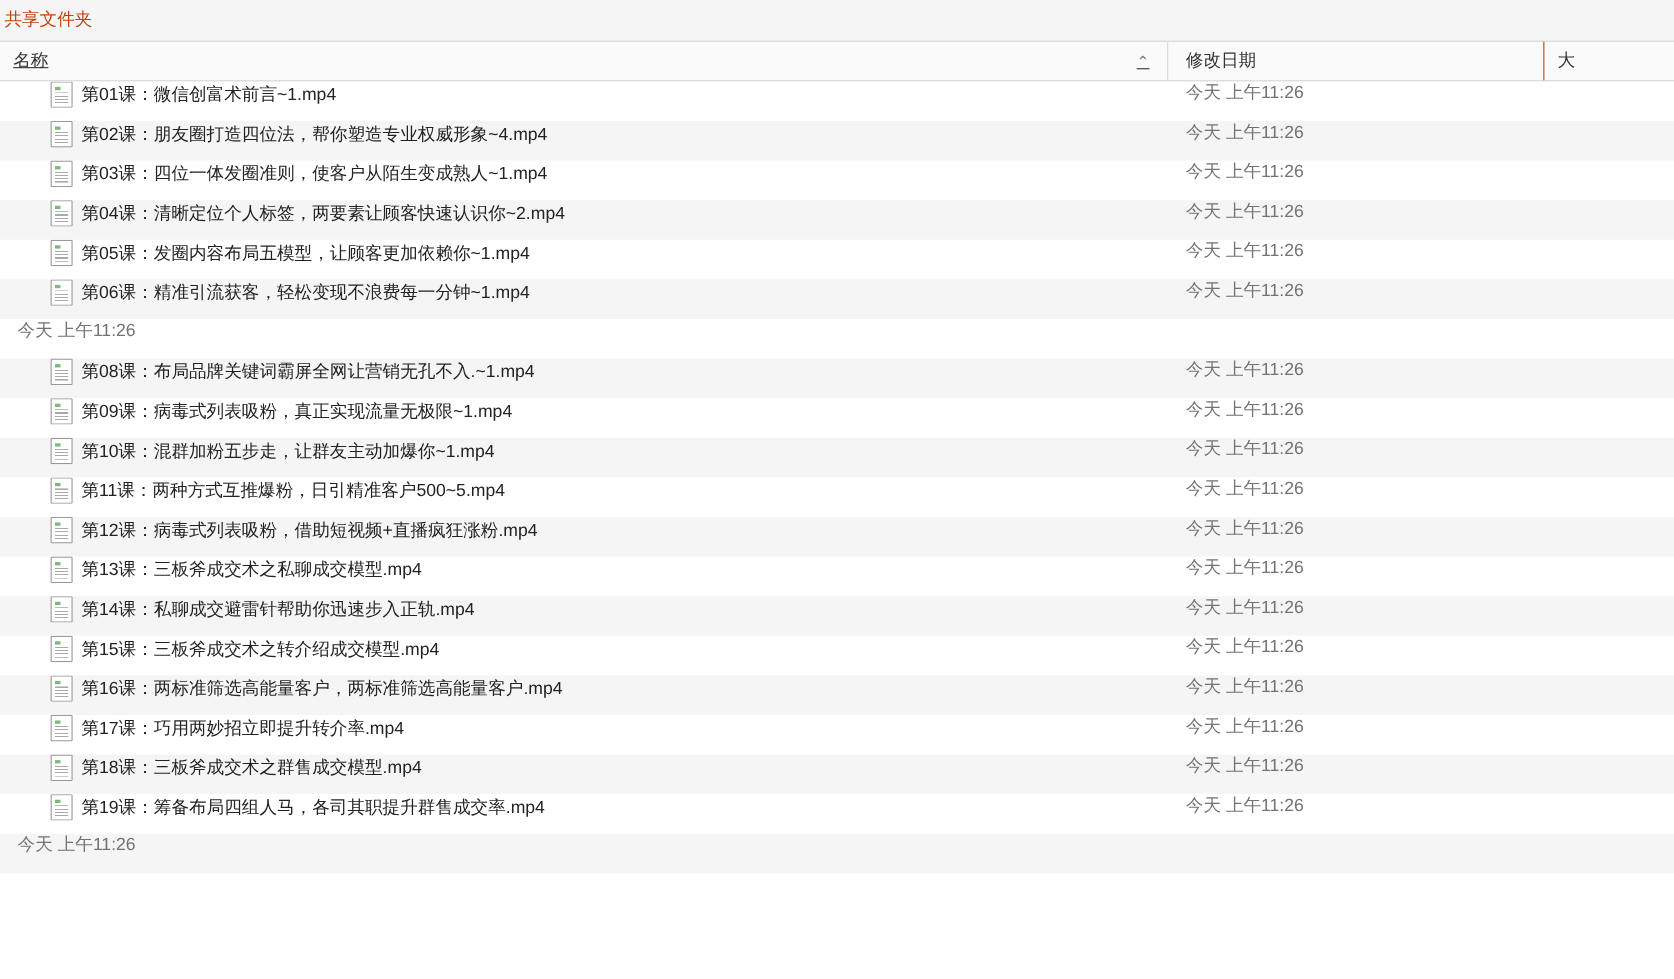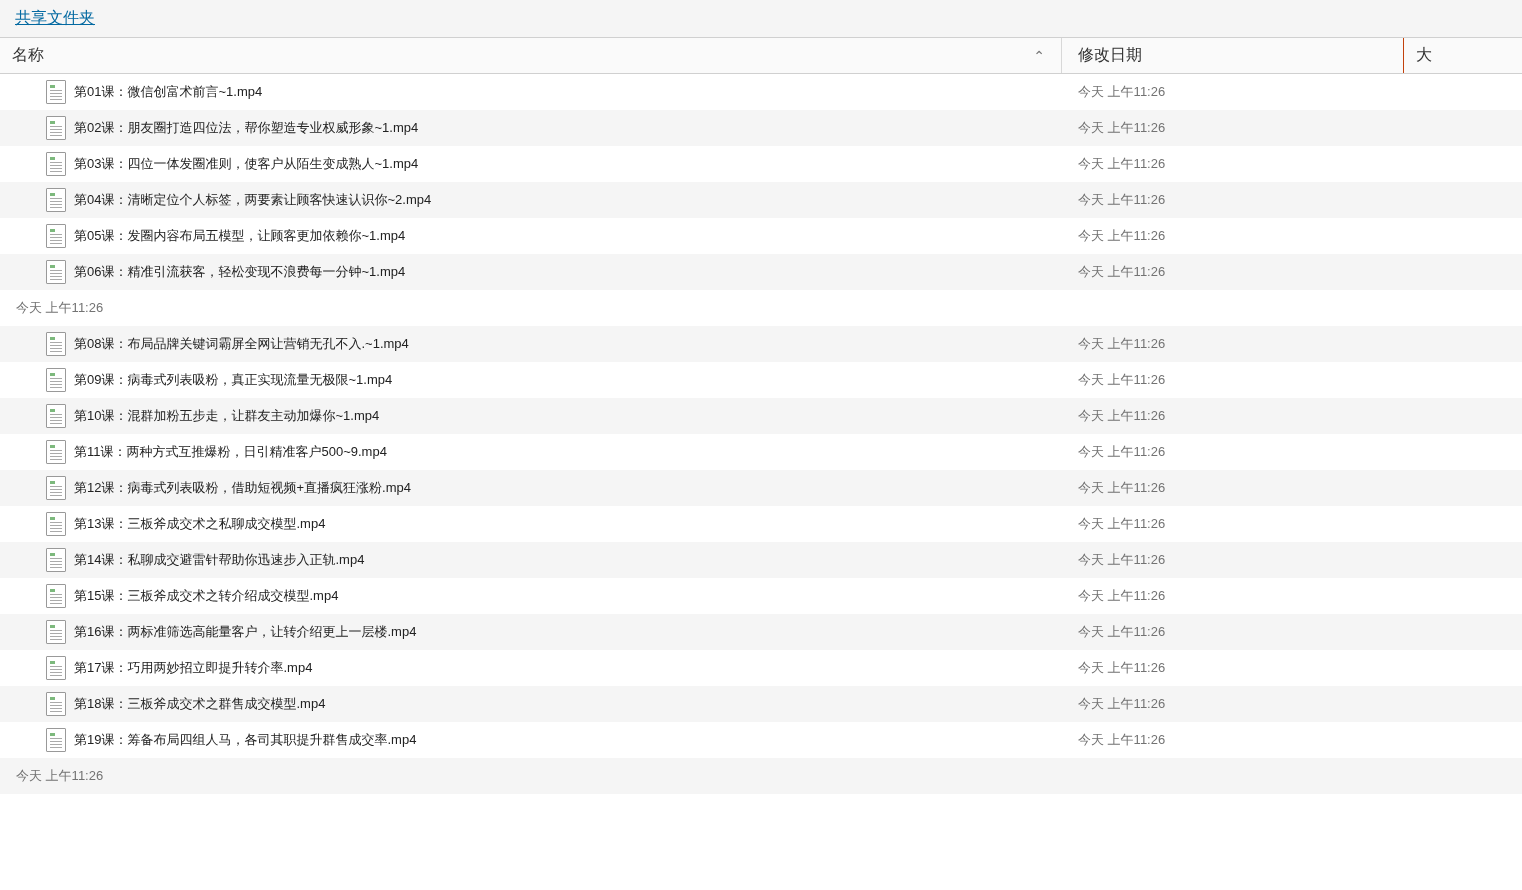--- a/index.html
+++ b/index.html
@@ -12,46 +12,46 @@
       font-family: -apple-system, BlinkMacSystemFont, "Helvetica Neue", "PingFang SC", "Hiragino Sans GB", sans-serif;
       font-size: 15px;
       background: #fff;
       color: #333;
       width: 1522px;
       height: 890px;
       overflow: hidden;
     }
     
     .header-bar {
-      padding: 8px 15px;
-      color: #0369a1;
+      padding: 8px 4px;
+      color: #c2410c;
       font-size: 16px;
       border-bottom: 1px solid #d0d0d0;
       background: #f5f5f5;
-      text-decoration: underline;
     }
     
     .column-headers {
       display: flex;
       align-items: center;
       border-bottom: 1px solid #d0d0d0;
       background: #fafafa;
       height: 36px;
       font-size: 16px;
       color: #333;
     }
     
     .col-name {
       flex: 0 0 1062px;
       padding-left: 12px;
       display: flex;
       align-items: center;
       justify-content: space-between;
       border-right: 1px solid #d8d8d8;
       height: 100%;
+      text-decoration: underline;
     }
     
     .col-name .sort-indicator {
       padding-right: 16px;
       color: #777;
       font-size: 14px;
     }
     
     .col-date {
       flex: 0 0 342px;
@@ -70,23 +70,23 @@
       height: 100%;
     }
     
     .file-list {
       overflow-y: auto;
       height: calc(100% - 72px);
     }
     
     .file-row {
       display: flex;
-      align-items: center;
+      align-items: flex-start;
       height: 36px;
-      font-size: 13px;
+      font-size: 16px;
     }
     
     .file-row:nth-child(even) {
       background: #f5f5f5;
     }
     
     .file-row:nth-child(odd) {
       background: #fff;
     }
     
@@ -173,21 +173,21 @@
 <div class="file-row">
       <div class="file-name-cell">
         <span class="file-icon"></span>
         <span class="file-name-text">第01课：微信创富术前言~1.mp4</span>
       </div>
       <div class="file-date-cell">今天 上午11:26</div>
     </div>
     <div class="file-row">
       <div class="file-name-cell">
         <span class="file-icon"></span>
-        <span class="file-name-text">第02课：朋友圈打造四位法，帮你塑造专业权威形象~1.mp4</span>
+        <span class="file-name-text">第02课：朋友圈打造四位法，帮你塑造专业权威形象~4.mp4</span>
       </div>
       <div class="file-date-cell">今天 上午11:26</div>
     </div>
     <div class="file-row">
       <div class="file-name-cell">
         <span class="file-icon"></span>
         <span class="file-name-text">第03课：四位一体发圈准则，使客户从陌生变成熟人~1.mp4</span>
       </div>
       <div class="file-date-cell">今天 上午11:26</div>
     </div>
@@ -232,21 +232,21 @@
     <div class="file-row">
       <div class="file-name-cell">
         <span class="file-icon"></span>
         <span class="file-name-text">第10课：混群加粉五步走，让群友主动加爆你~1.mp4</span>
       </div>
       <div class="file-date-cell">今天 上午11:26</div>
     </div>
     <div class="file-row">
       <div class="file-name-cell">
         <span class="file-icon"></span>
-        <span class="file-name-text">第11课：两种方式互推爆粉，日引精准客户500~9.mp4</span>
+        <span class="file-name-text">第11课：两种方式互推爆粉，日引精准客户500~5.mp4</span>
       </div>
       <div class="file-date-cell">今天 上午11:26</div>
     </div>
     <div class="file-row">
       <div class="file-name-cell">
         <span class="file-icon"></span>
         <span class="file-name-text">第12课：病毒式列表吸粉，借助短视频+直播疯狂涨粉.mp4</span>
       </div>
       <div class="file-date-cell">今天 上午11:26</div>
     </div>
@@ -267,21 +267,21 @@
     <div class="file-row">
       <div class="file-name-cell">
         <span class="file-icon"></span>
         <span class="file-name-text">第15课：三板斧成交术之转介绍成交模型.mp4</span>
       </div>
       <div class="file-date-cell">今天 上午11:26</div>
     </div>
     <div class="file-row">
       <div class="file-name-cell">
         <span class="file-icon"></span>
-        <span class="file-name-text">第16课：两标准筛选高能量客户，让转介绍更上一层楼.mp4</span>
+        <span class="file-name-text">第16课：两标准筛选高能量客户，两标准筛选高能量客户.mp4</span>
       </div>
       <div class="file-date-cell">今天 上午11:26</div>
     </div>
     <div class="file-row">
       <div class="file-name-cell">
         <span class="file-icon"></span>
         <span class="file-name-text">第17课：巧用两妙招立即提升转介率.mp4</span>
       </div>
       <div class="file-date-cell">今天 上午11:26</div>
     </div>

